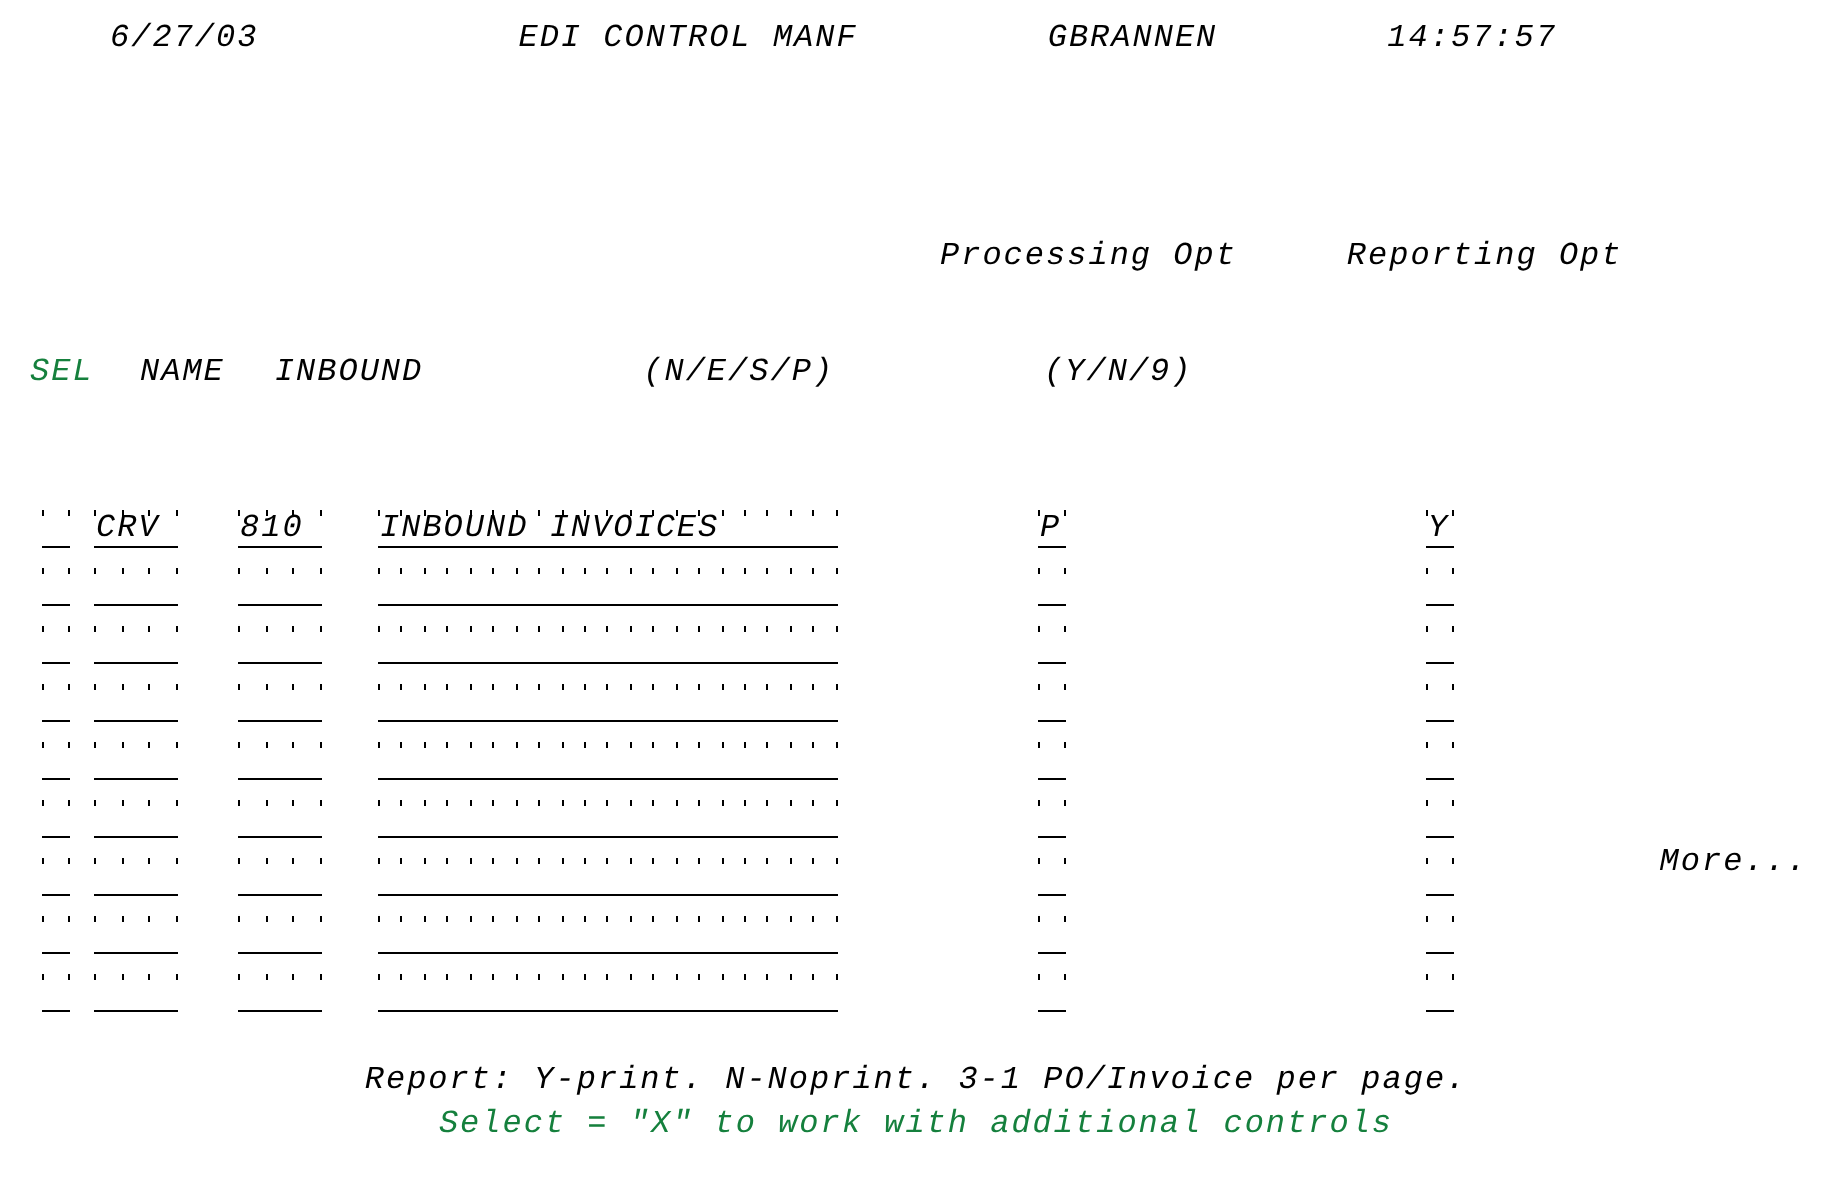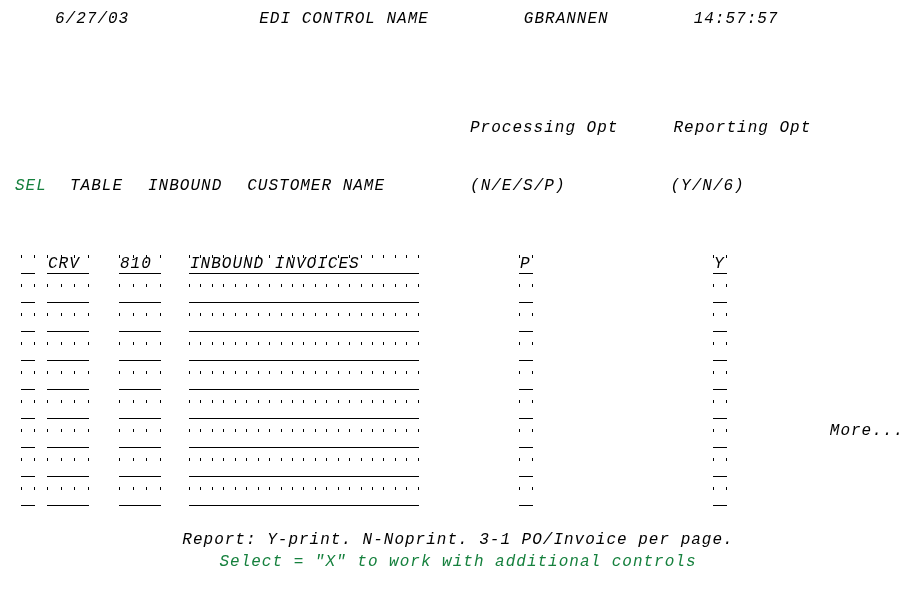--- a/index.html
+++ b/index.html
@@ -98,46 +98,45 @@
   }
 </style>
 </head>
 <body>
 <div class="screen">
 
 <div class="header-line">
   <span style="width:40px"></span>
   <span>6/27/03</span>
   <span style="width:130px"></span>
-  <span>EDI CONTROL NAME</span>
+  <span>EDI CONTROL MANF</span>
   <span style="width:95px"></span>
   <span>GBRANNEN</span>
   <span style="width:85px"></span>
   <span>14:57:57</span>
 </div>
 
 <div class="col-headers">
   <div>
     <div style="display:flex">
       <span style="width:455px"></span>
       <span>Processing Opt</span>
       <span style="width:55px"></span>
       <span>Reporting Opt</span>
     </div>
     <div style="display:flex;margin-top:4px">
       <span class="gray" style="width:55px">SEL</span>
-      <span>TABLE</span>
+      <span>NAME</span>
       <span style="width:25px"></span>
       <span>INBOUND</span>
       <span style="width:25px"></span>
-      <span>CUSTOMER NAME</span>
       <span style="width:85px"></span>
       <span>(N/E/S/P)</span>
       <span style="width:105px"></span>
-      <span>(Y/N/6)</span>
+      <span>(Y/N/9)</span>
     </div>
   </div>
 </div>
 
 <div class="rows" id="rows-container">
       <div class="row"><span class="field sel-f"><span style="position: relative; z-index: 1; padding-left: 1px;"></span></span><span class="field manf-f ticks"><span style="position: relative; z-index: 1; padding-left: 1px;">CRV</span><span class="tickmarks"><span></span><span></span><span></span><span></span></span></span><span class="field fmt-f ticks"><span style="position: relative; z-index: 1; padding-left: 1px;">810</span><span class="tickmarks"><span></span><span></span><span></span><span></span></span></span><span class="field cust-f ticks"><span style="position: relative; z-index: 1; padding-left: 1px;">INBOUND INVOICES</span><span class="tickmarks"><span></span><span></span><span></span><span></span><span></span><span></span><span></span><span></span><span></span><span></span><span></span><span></span><span></span><span></span><span></span><span></span><span></span><span></span><span></span><span></span><span></span></span></span><span class="field proc-f"><span style="position: relative; z-index: 1; padding-left: 1px;">P</span></span><span class="field rep-f"><span style="position: relative; z-index: 1; padding-left: 1px;">Y</span></span></div>
       <div class="row"><span class="field sel-f"><span style="position: relative; z-index: 1; padding-left: 1px;"></span></span><span class="field manf-f ticks"><span style="position: relative; z-index: 1; padding-left: 1px;"></span><span class="tickmarks"><span></span><span></span><span></span><span></span></span></span><span class="field fmt-f ticks"><span style="position: relative; z-index: 1; padding-left: 1px;"></span><span class="tickmarks"><span></span><span></span><span></span><span></span></span></span><span class="field cust-f ticks"><span style="position: relative; z-index: 1; padding-left: 1px;"></span><span class="tickmarks"><span></span><span></span><span></span><span></span><span></span><span></span><span></span><span></span><span></span><span></span><span></span><span></span><span></span><span></span><span></span><span></span><span></span><span></span><span></span><span></span><span></span></span></span><span class="field proc-f"><span style="position: relative; z-index: 1; padding-left: 1px;"></span></span><span class="field rep-f"><span style="position: relative; z-index: 1; padding-left: 1px;"></span></span></div>
       <div class="row"><span class="field sel-f"><span style="position: relative; z-index: 1; padding-left: 1px;"></span></span><span class="field manf-f ticks"><span style="position: relative; z-index: 1; padding-left: 1px;"></span><span class="tickmarks"><span></span><span></span><span></span><span></span></span></span><span class="field fmt-f ticks"><span style="position: relative; z-index: 1; padding-left: 1px;"></span><span class="tickmarks"><span></span><span></span><span></span><span></span></span></span><span class="field cust-f ticks"><span style="position: relative; z-index: 1; padding-left: 1px;"></span><span class="tickmarks"><span></span><span></span><span></span><span></span><span></span><span></span><span></span><span></span><span></span><span></span><span></span><span></span><span></span><span></span><span></span><span></span><span></span><span></span><span></span><span></span><span></span></span></span><span class="field proc-f"><span style="position: relative; z-index: 1; padding-left: 1px;"></span></span><span class="field rep-f"><span style="position: relative; z-index: 1; padding-left: 1px;"></span></span></div>
       <div class="row"><span class="field sel-f"><span style="position: relative; z-index: 1; padding-left: 1px;"></span></span><span class="field manf-f ticks"><span style="position: relative; z-index: 1; padding-left: 1px;"></span><span class="tickmarks"><span></span><span></span><span></span><span></span></span></span><span class="field fmt-f ticks"><span style="position: relative; z-index: 1; padding-left: 1px;"></span><span class="tickmarks"><span></span><span></span><span></span><span></span></span></span><span class="field cust-f ticks"><span style="position: relative; z-index: 1; padding-left: 1px;"></span><span class="tickmarks"><span></span><span></span><span></span><span></span><span></span><span></span><span></span><span></span><span></span><span></span><span></span><span></span><span></span><span></span><span></span><span></span><span></span><span></span><span></span><span></span><span></span></span></span><span class="field proc-f"><span style="position: relative; z-index: 1; padding-left: 1px;"></span></span><span class="field rep-f"><span style="position: relative; z-index: 1; padding-left: 1px;"></span></span></div>
       <div class="row"><span class="field sel-f"><span style="position: relative; z-index: 1; padding-left: 1px;"></span></span><span class="field manf-f ticks"><span style="position: relative; z-index: 1; padding-left: 1px;"></span><span class="tickmarks"><span></span><span></span><span></span><span></span></span></span><span class="field fmt-f ticks"><span style="position: relative; z-index: 1; padding-left: 1px;"></span><span class="tickmarks"><span></span><span></span><span></span><span></span></span></span><span class="field cust-f ticks"><span style="position: relative; z-index: 1; padding-left: 1px;"></span><span class="tickmarks"><span></span><span></span><span></span><span></span><span></span><span></span><span></span><span></span><span></span><span></span><span></span><span></span><span></span><span></span><span></span><span></span><span></span><span></span><span></span><span></span><span></span></span></span><span class="field proc-f"><span style="position: relative; z-index: 1; padding-left: 1px;"></span></span><span class="field rep-f"><span style="position: relative; z-index: 1; padding-left: 1px;"></span></span></div>

